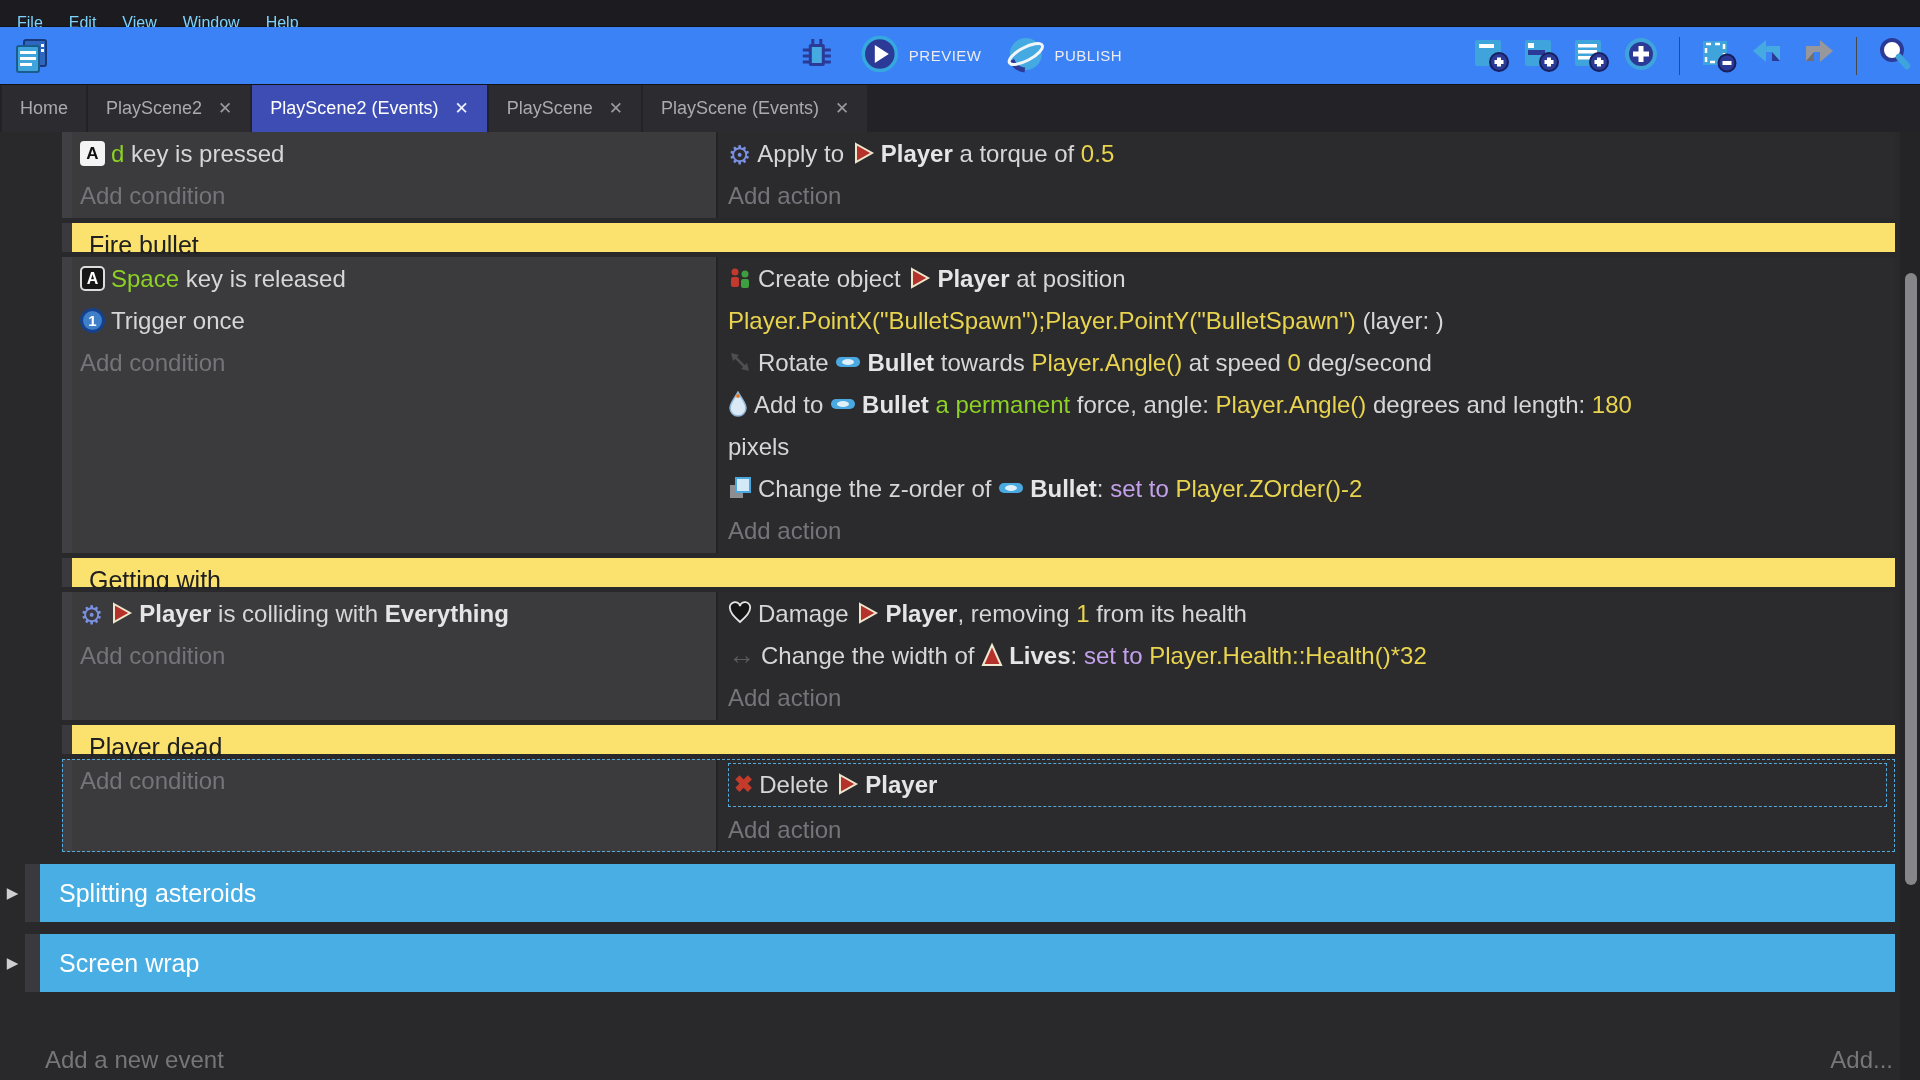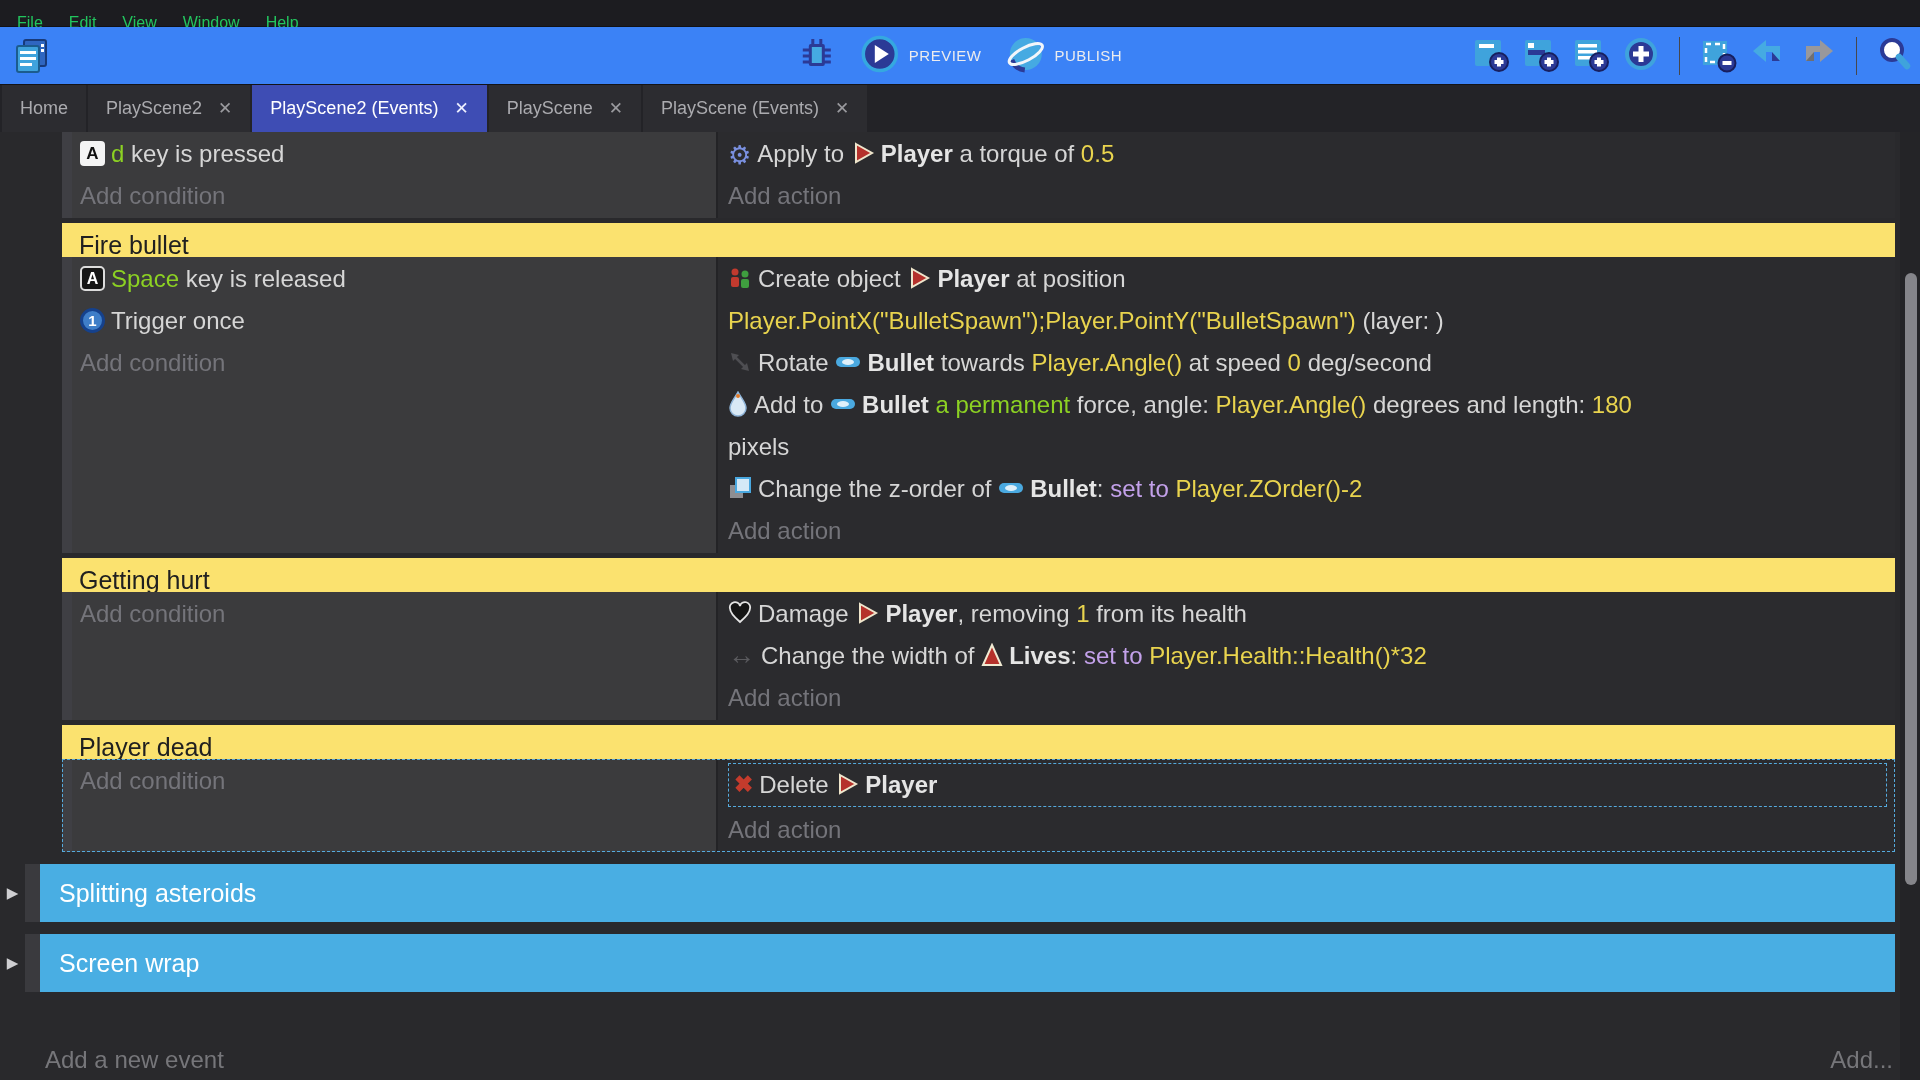--- a/index.html
+++ b/index.html
@@ -8,21 +8,21 @@
     width:1920px; height:1080px; position:relative; overflow:hidden;
     background:#29292c; font-family:"Liberation Sans", sans-serif;
     -webkit-font-smoothing:antialiased;
   }
   
   .menubar {
     position:absolute; top:0; left:0; right:0; height:27px;
     background:#1c1c20; display:flex; align-items:center; padding-left:4px;
     border-bottom:1px solid #121215;
   }
-  .menu-item { color:#22c55e; font-size:16px; padding:0 13px; cursor:default;margin-top:19px; }
+  .menu-item { color:#7dd3fc; font-size:16px; padding:0 13px; cursor:default;margin-top:19px; }
 
   .toolbar {
     position:absolute; top:27px; left:0; right:0; height:58px;
     background:#3b82f6; border-bottom:1px solid #141417;
   }
   .logo { position:absolute; left:12px; top:9px; }
   .tb-center {
     position:absolute; left:50%; top:0; height:100%; transform:translateX(-50%);
     display:flex; align-items:center; gap:24px;
   }
@@ -78,21 +78,21 @@
           text-align:center; line-height:25px; font-weight:bold; font-size:17px; }
   .keyd { width:25px; height:25px; background:#161616; color:#fff; border:2px solid #dcdcdc;
           border-radius:5px; text-align:center; line-height:21px; font-weight:bold; font-size:16px; }
   .once { width:25px; height:25px; background:#3f7ec8; border:3px solid #15418c; border-radius:50%;
           color:#fff; text-align:center; line-height:19px; font-weight:bold; font-size:15px; }
   .gear { color:#7a90e0; font-size:26px; line-height:24px; margin-bottom:2px; }
   .warr { color:#5a5a5e; font-size:27px; font-weight:bold; line-height:24px; }
   .delx { color:#c43b2c; font-size:23px; font-weight:bold; line-height:24px; }
 
   
-  .commentrow { display:flex; margin:0 0 5px 62px; width:1833px; height:29px;flex-direction:column; }
+  .commentrow { display:flex; margin:0 0 5px 62px; width:1833px; height:29px; }
   .comment-bar { flex:1; background:#fbe26f; color:#202020; font-size:25px;
                  line-height:45px; padding-left:17px; }
   .grouprow { display:flex; align-items:stretch; margin-top:12px; width:1895px; height:58px; }
   .tri { width:25px; color:#cfcfd2; font-size:15px; display:flex; align-items:center;
          justify-content:center; flex:none; cursor:pointer; }
   .grip2 { width:15px; background:#3a3a3e; flex:none; }
   .group-bar { flex:1; background:#49aee3; color:#ffffff; font-size:25px;
                line-height:58px; padding-left:19px; }
 
   .footer { position:absolute; left:45px; right:27px; bottom:6px;
@@ -314,25 +314,28 @@
               <rect x="8" y="2" width="14" height="14" fill="#d4e9f7" stroke="#49a8e0" stroke-width="2"></rect>
             </svg><span class="seg c-text">Change the z-order of </span><svg class="ic" width="26" height="16" viewBox="0 0 26 16">
               <rect x="1" y="3" width="24" height="10" rx="5" fill="#4aa9e0"></rect>
               <ellipse cx="13" cy="8" rx="6" ry="3" fill="#dff0fa"></ellipse>
             </svg><span class="seg c-object">Bullet</span><span class="seg c-text">: </span><span class="seg c-setto">set to </span><span class="seg c-expr">Player.ZOrder()-2</span></div>
           <div class="line ph">Add action</div>
         </div>
       </div>
       <div class="commentrow">
         <div class="grip dark"></div>
-        <div class="comment-bar">Getting hurt</div>
+        <div class="comment-bar">Getting with</div>
       </div>
       <div class="row event">
         <div class="grip"></div>
         <div class="col cond">
+          <div class="line item"><span class="ic gear">⚙</span><svg class="ic" width="24" height="24" viewBox="0 0 24 24">
+              <polygon points="5,3 21,12 5,21" fill="#b5312b" stroke="#efe6cc" stroke-width="2"></polygon>
+            </svg><span class="seg c-object">Player</span><span class="seg c-text"> is colliding with </span><span class="seg c-object">Everything</span></div>
           <div class="line ph">Add condition</div>
         </div>
         <div class="col act">
           <div class="line item"><svg class="ic" width="24" height="24" viewBox="0 0 24 24">
               <path d="M12 21 C5 15 2 11 2 7.5 A4.8 4.8 0 0 1 12 5 A4.8 4.8 0 0 1 22 7.5 C22 11 19 15 12 21 Z" fill="#151515" stroke="#e4e4e4" stroke-width="1.8"></path>
             </svg><span class="seg c-text">Damage </span><svg class="ic" width="24" height="24" viewBox="0 0 24 24">
               <polygon points="5,3 21,12 5,21" fill="#b5312b" stroke="#efe6cc" stroke-width="2"></polygon>
             </svg><span class="seg c-object">Player</span><span class="seg c-text">, removing </span><span class="seg c-expr">1</span><span class="seg c-text"> from its health</span></div>
           <div class="line item"><span class="ic warr">↔</span><span class="seg c-text">Change the width of </span><svg class="ic" width="22" height="24" viewBox="0 0 22 24">
               <polygon points="11,2 20,22 2,22" fill="#b5312b" stroke="#f0ead2" stroke-width="2"></polygon>

